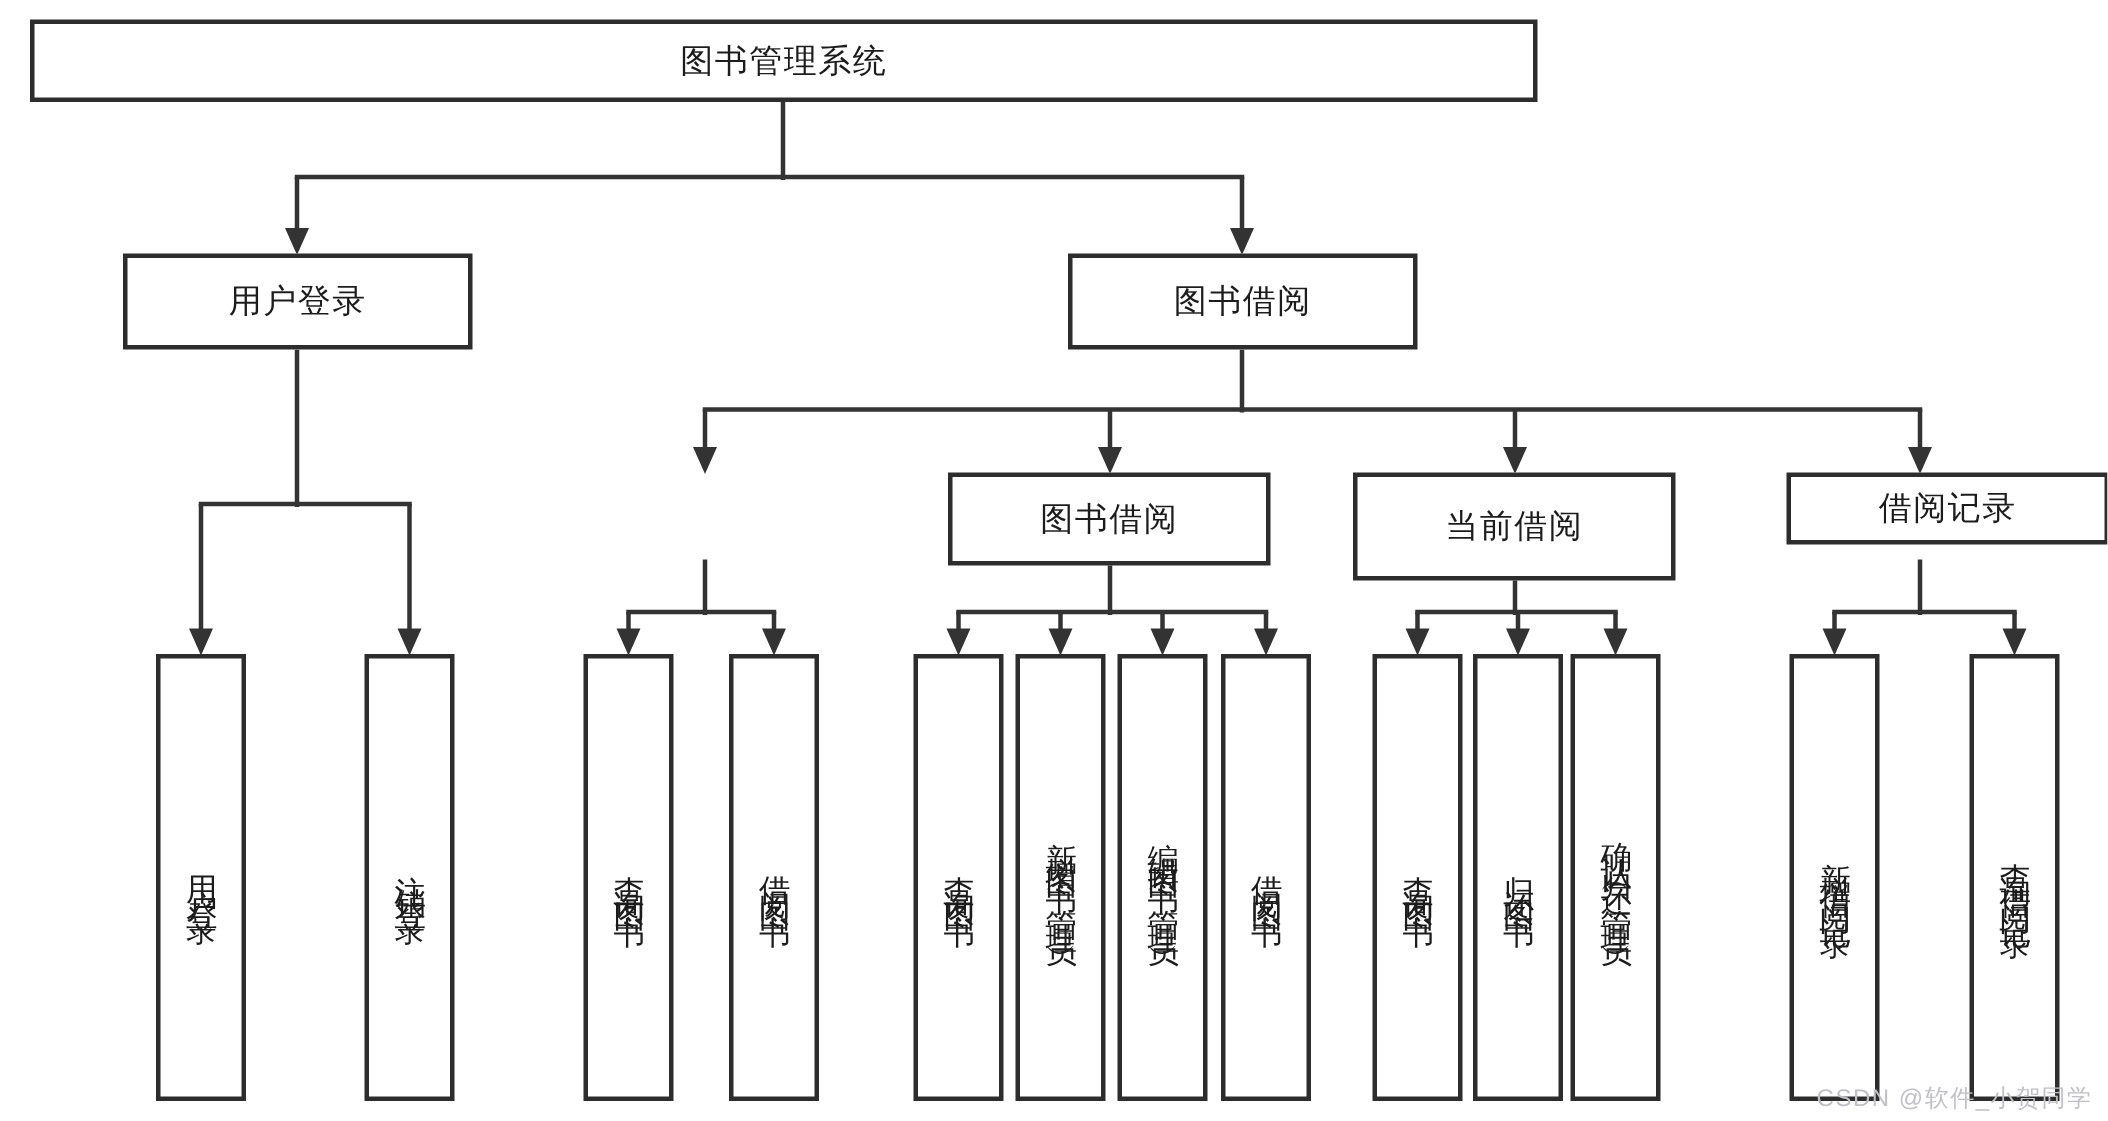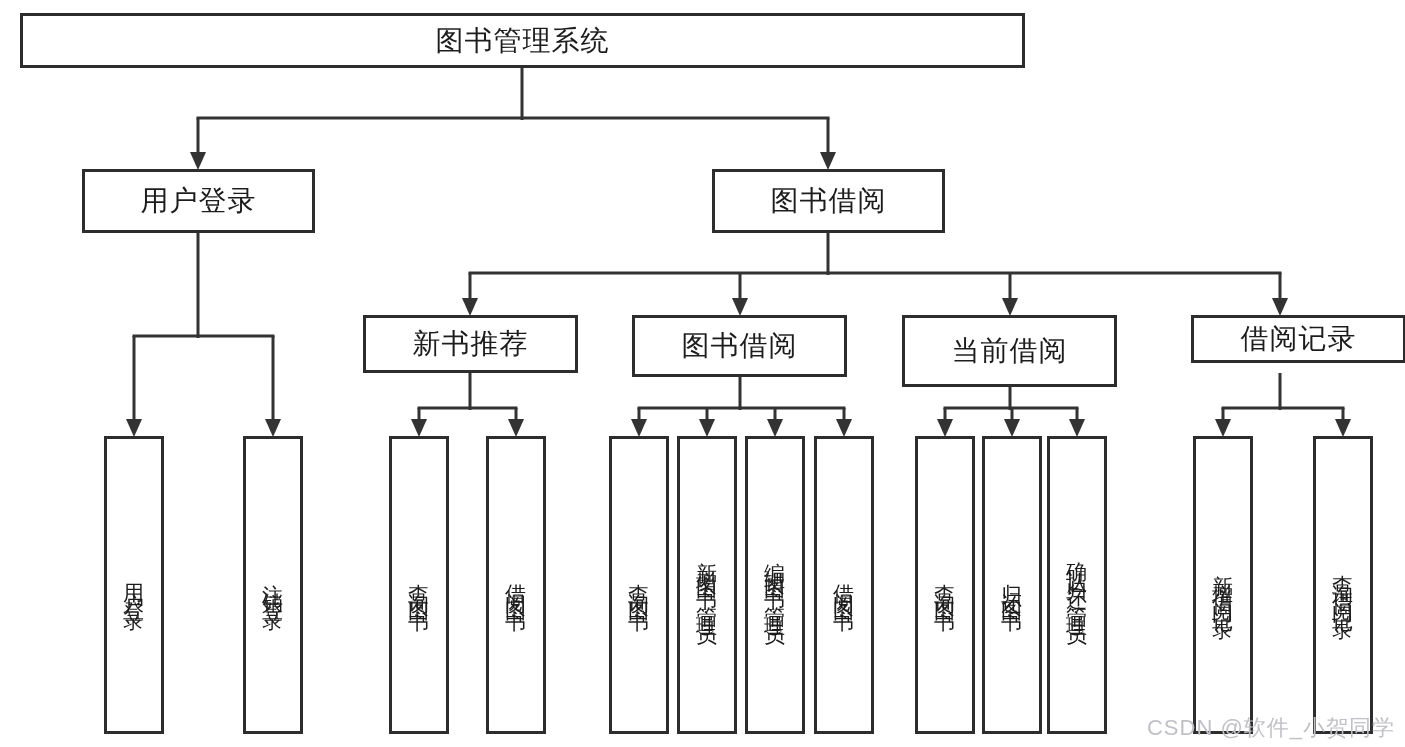--- a/index.html
+++ b/index.html
@@ -10,37 +10,37 @@
     position:absolute;
     box-sizing:border-box;
     border:3px solid #2d2d2d;
     background:#ffffff;
     display:flex;
     align-items:center;
     justify-content:center;
     color:#1c1c1c;
   }
   .hlabel{
-    font-size:28px;
+    font-size:22px;
     letter-spacing:1px;
     white-space:nowrap;
   }
   .leaf .vlabel{
     writing-mode:vertical-rl;
     text-orientation:mixed;
     font-size:21px;
     line-height:1;
     letter-spacing:9px;
     white-space:nowrap;
   }
   .watermark{
     position:absolute;
     right:10px;
     bottom:4px;
-    font-size:22px;
+    font-size:16px;
     color:#c0c0c6;
     letter-spacing:1px;
     white-space:nowrap;
   }
 </style>
 </head>
 <body>
 
 <div id="stage">
 
@@ -103,23 +103,20 @@
     <span class="hlabel">图书管理系统</span>
   </div>
 
   <div class="node" style="left:82px;top:169px;width:233px;height:64px;">
     <span class="hlabel">用户登录</span>
   </div>
   <div class="node" style="left:712px;top:169px;width:233px;height:64px;">
     <span class="hlabel">图书借阅</span>
   </div>
 
-  <div class="node" style="left:363px;top:315px;width:215px;height:58px;">
-    <span class="hlabel">新书推荐</span>
-  </div>
   <div class="node" style="left:632px;top:315px;width:215px;height:62px;">
     <span class="hlabel">图书借阅</span>
   </div>
   <div class="node" style="left:902px;top:315px;width:215px;height:72px;">
     <span class="hlabel">当前借阅</span>
   </div>
   <div class="node" style="left:1172px;top:315px;width:215px;height:48px;margin-left:19px;">
     <span class="hlabel">借阅记录</span>
   </div>
 

